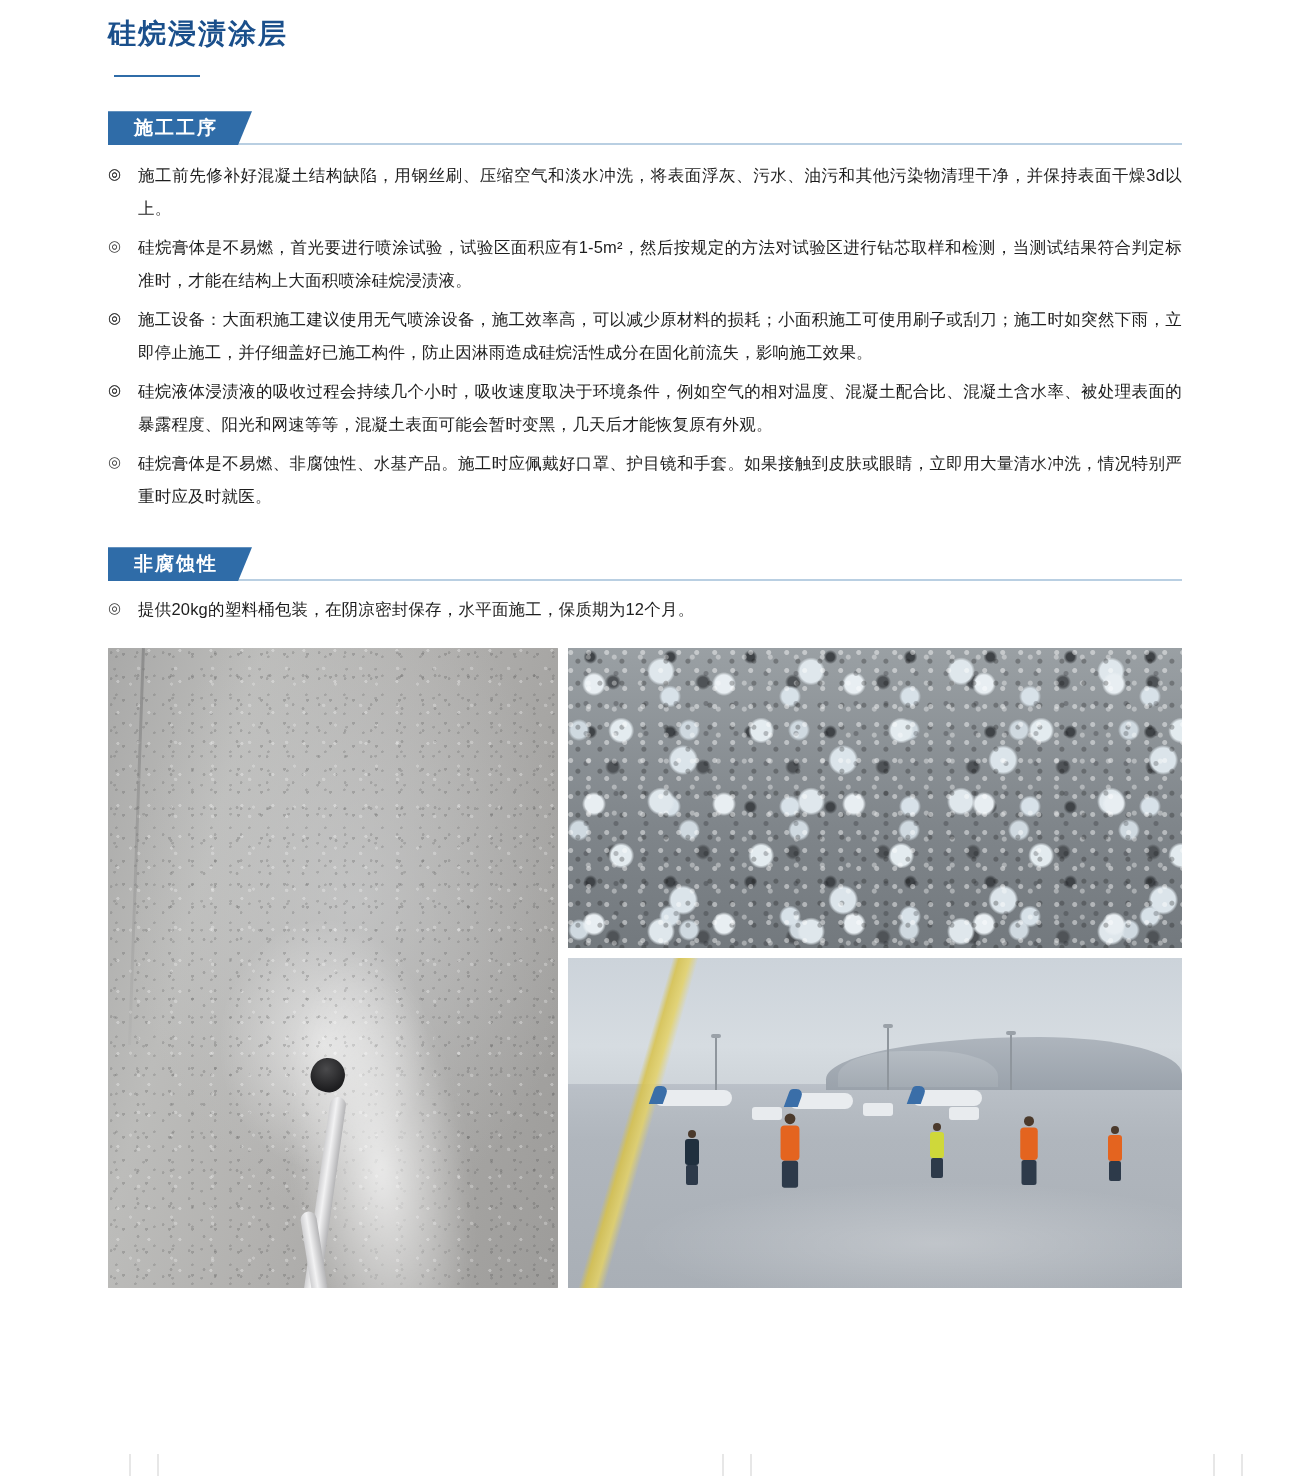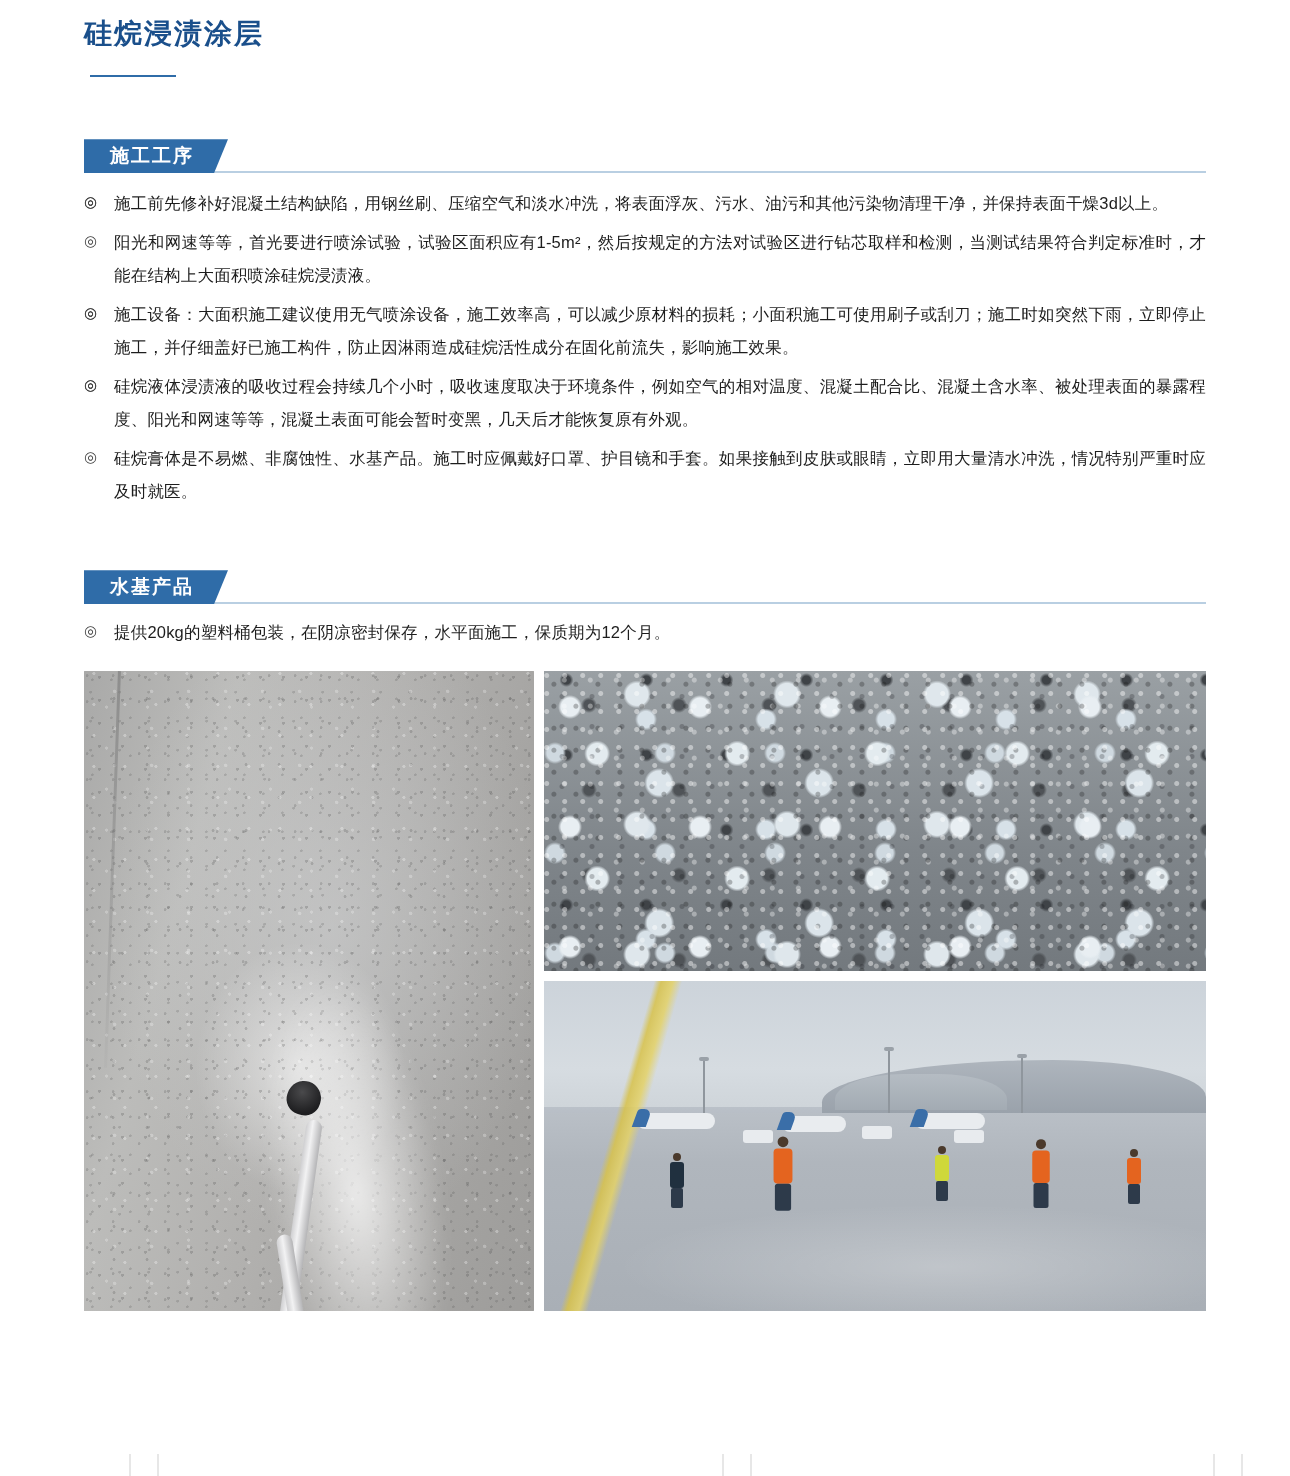--- a/index.html
+++ b/index.html
@@ -13,21 +13,21 @@
     font-family: "Liberation Sans", "DejaVu Sans", sans-serif;
     color: #1a1a1a;
     position: relative;
     overflow: hidden;
   }
   .page {
     position: relative;
     width: 1290px;
     height: 1476px;
     box-sizing: border-box;
-    padding: 0 84px;
+    padding: 0 108px;
   }
 
   
   .doc-title {
     margin: 0;
     padding-top: 14px;
     font-size: 28px;
     font-weight: bold;
     letter-spacing: 2px;
     color: #1a4f8b;
@@ -37,21 +37,21 @@
     margin-top: 22px;
     margin-left: 6px;
     width: 86px;
     height: 2px;
     background: #2f6ca8;
   }
 
   
   .section-head {
     position: relative;
-    margin-top: 62px;
+    margin-top: 34px;
     height: 34px;
     font-family: Liberation Serif, serif;
   }
   .section-head .tab {
     position: relative;
     display: inline-block;
     height: 34px;
     line-height: 34px;
     padding: 0 34px 0 26px;
     background: #2f6ca8;
@@ -398,21 +398,21 @@
   <ul class="para-list">
     <li class="para">
       <span class="bullet">◎</span>
     </li>
     <li class="para">
       <span class="bullet">◎</span>
       <span>施工前先修补好混凝土结构缺陷，用钢丝刷、压缩空气和淡水冲洗，将表面浮灰、污水、油污和其他污染物清理干净，并保持表面干燥3d以上。</span>
     </li>
     <li class="para">
       <span class="bullet">◎</span>
-      <span>阳光和网速等等，首光要进行喷涂试验，试验区面积应有1-5m²，然后按规定的方法对试验区进行钻芯取样和检测，当测试结果符合判定标准时，才能在结构上大面积喷涂硅烷浸渍液。</span>
+      <span>硅烷膏体是不易燃，首光要进行喷涂试验，试验区面积应有1-5m²，然后按规定的方法对试验区进行钻芯取样和检测，当测试结果符合判定标准时，才能在结构上大面积喷涂硅烷浸渍液。</span>
     </li>
     <li class="para">
       <span class="bullet">◎</span>
     </li>
     <li class="para">
       <span class="bullet">◎</span>
       <span>施工设备：大面积施工建议使用无气喷涂设备，施工效率高，可以减少原材料的损耗；小面积施工可使用刷子或刮刀；施工时如突然下雨，立即停止施工，并仔细盖好已施工构件，防止因淋雨造成硅烷活性成分在固化前流失，影响施工效果。</span>
     </li>
     <li class="para">
       <span class="bullet">◎</span>
@@ -421,21 +421,21 @@
       <span class="bullet">◎</span>
       <span>硅烷液体浸渍液的吸收过程会持续几个小时，吸收速度取决于环境条件，例如空气的相对温度、混凝土配合比、混凝土含水率、被处理表面的暴露程度、阳光和网速等等，混凝土表面可能会暂时变黑，几天后才能恢复原有外观。</span>
     </li>
     <li class="para">
       <span class="bullet">◎</span>
       <span>硅烷膏体是不易燃、非腐蚀性、水基产品。施工时应佩戴好口罩、护目镜和手套。如果接触到皮肤或眼睛，立即用大量清水冲洗，情况特别严重时应及时就医。</span>
     </li>
   </ul>
 
   <div class="section-head">
-    <span class="tab">水基产品</span>
+    <span class="tab">非腐蚀性</span>
     <span class="rule"></span>
   </div>
 
   <ul class="para-list pack-list">
     <li class="para">
       <span class="bullet">◎</span>
       <span>提供20kg的塑料桶包装，在阴凉密封保存，水平面施工，保质期为12个月。</span>
     </li>
   </ul>
 

